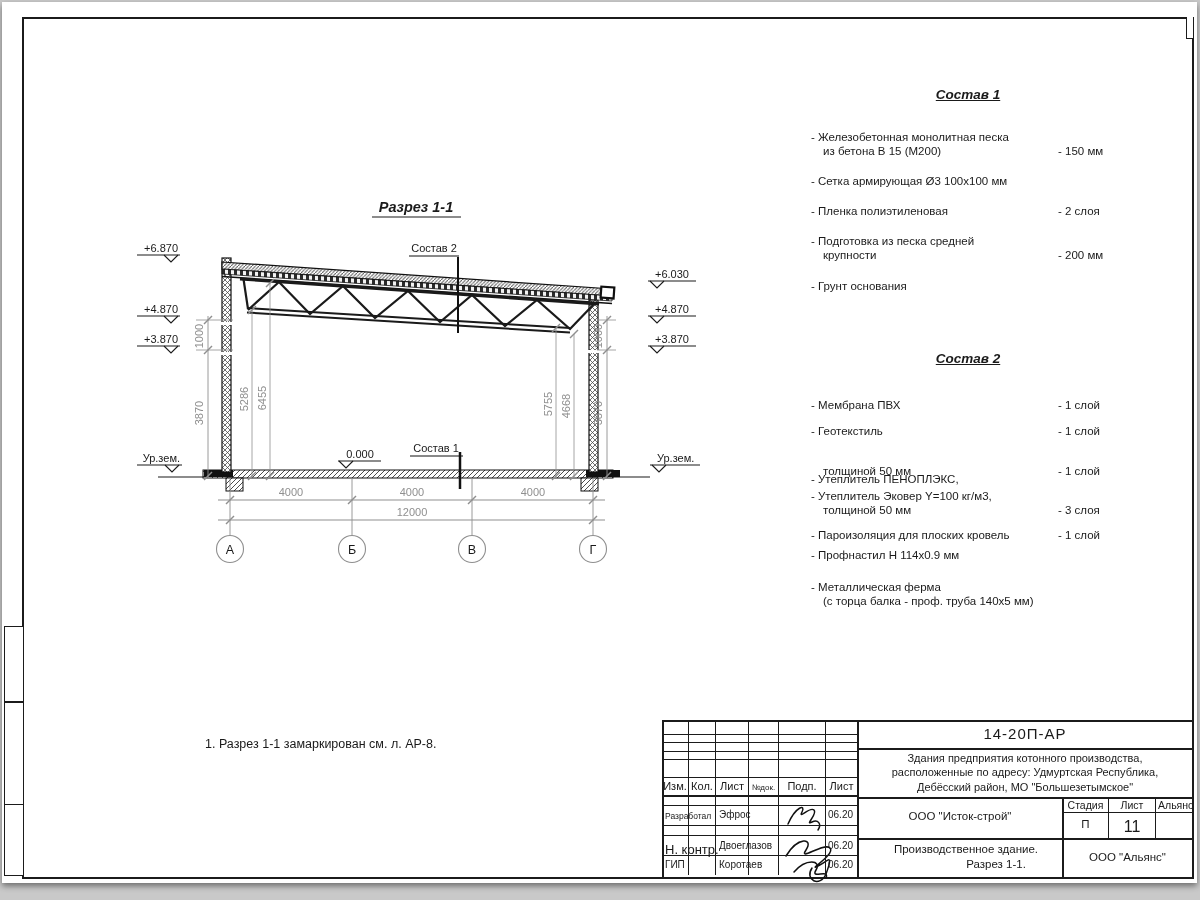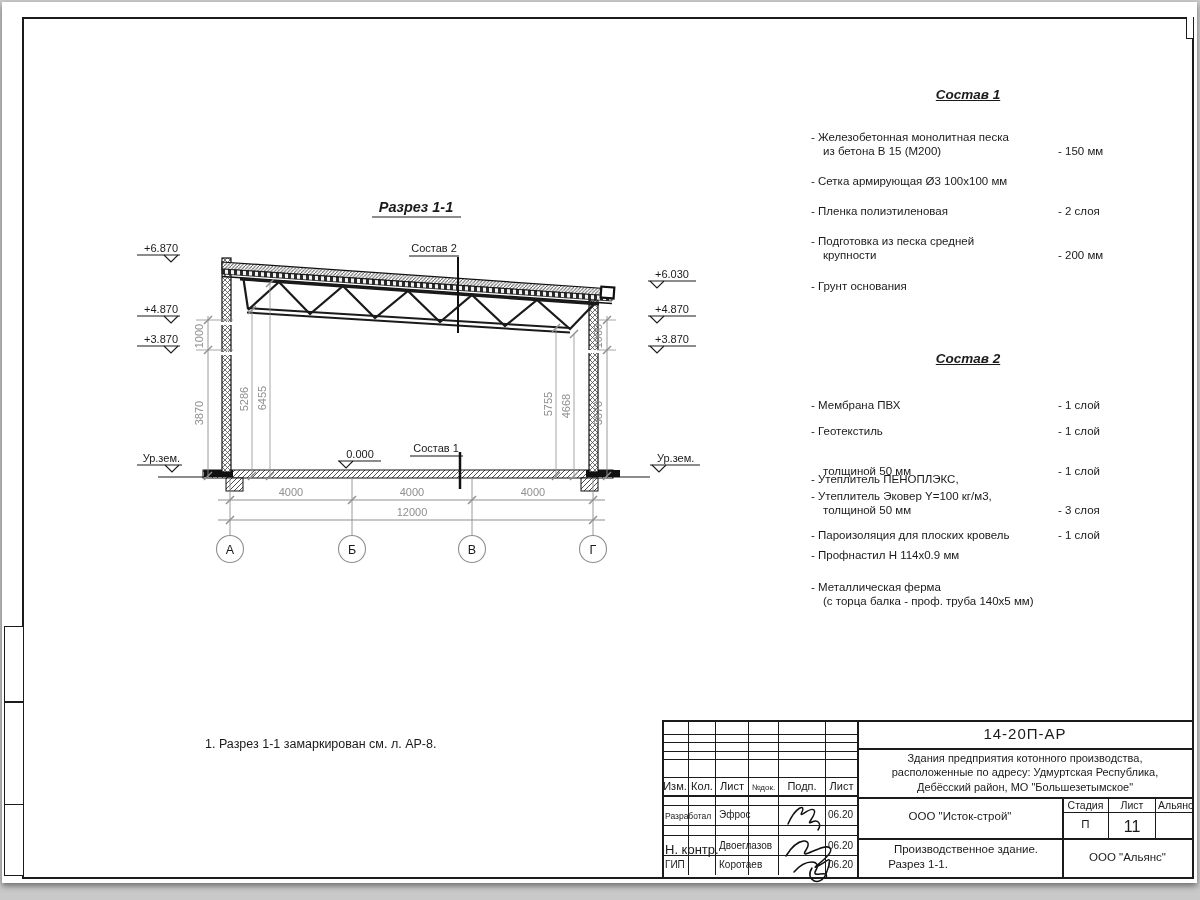--- a/index.html
+++ b/index.html
@@ -304,17 +304,17 @@
 
     <div class="tb-txt ctr" style="left:858px;top:810px;width:204px;font-size:11.5px;">ООО "Исток-строй"</div>
 
     <div class="tb-txt ctr" style="left:1063px;top:799px;width:45px;font-size:10.5px;">Стадия</div>
     <div class="tb-txt ctr" style="left:1109px;top:799px;width:46px;font-size:10.5px;">Лист</div>
     <div class="tb-txt clip" style="left:1158px;top:799px;width:34px;font-size:10.5px;">Альянс</div>
     <div class="tb-txt ctr" style="left:1063px;top:818px;width:45px;font-size:11.5px;">П</div>
     <div class="tb-txt ctr" style="left:1109px;top:818px;width:46px;font-size:16px;">11</div>
 
     <div class="tb-txt ctr" style="left:858px;top:843px;width:216px;font-size:11.5px;">Производственное здание.</div>
-    <div class="tb-txt ctr" style="left:812px;top:858px;width:212px;font-size:11.5px;">Разрез 1-1.</div>
+    <div class="tb-txt ctr" style="left:890px;top:858px;width:212px;font-size:11.5px;">Разрез 1-1.</div>
 
     <div class="tb-txt ctr" style="left:1063px;top:851px;width:129px;font-size:11.5px;">ООО "Альянс"</div>
   </div>
 </div>
 
 </body></html>

